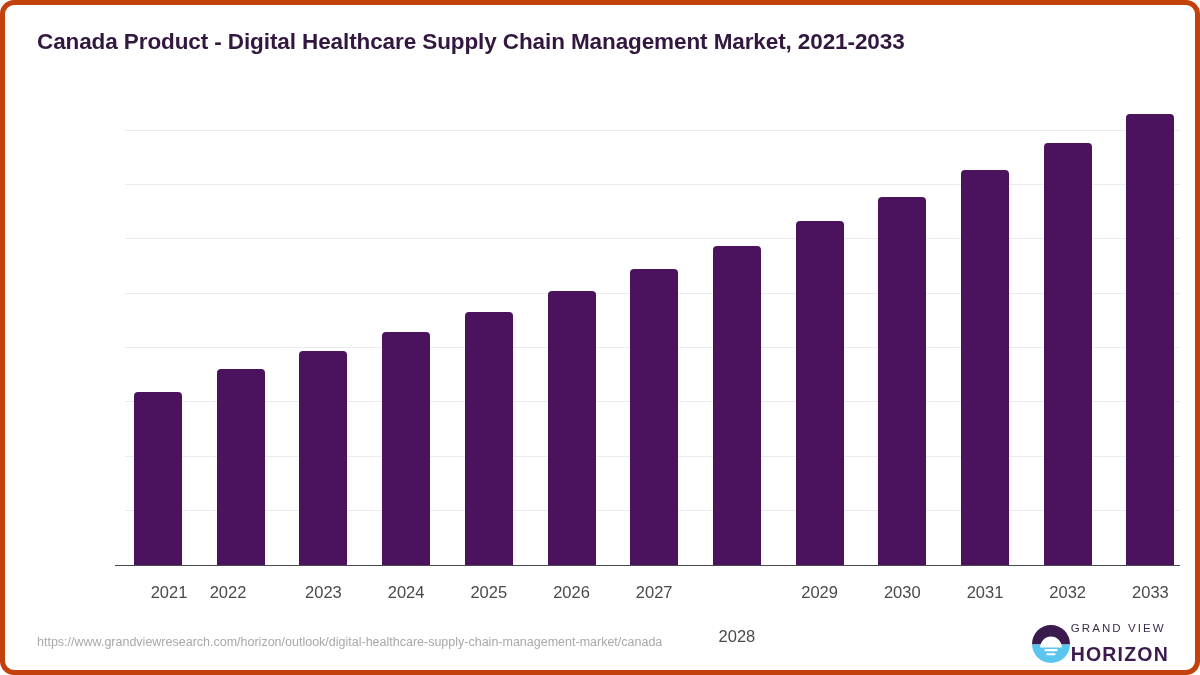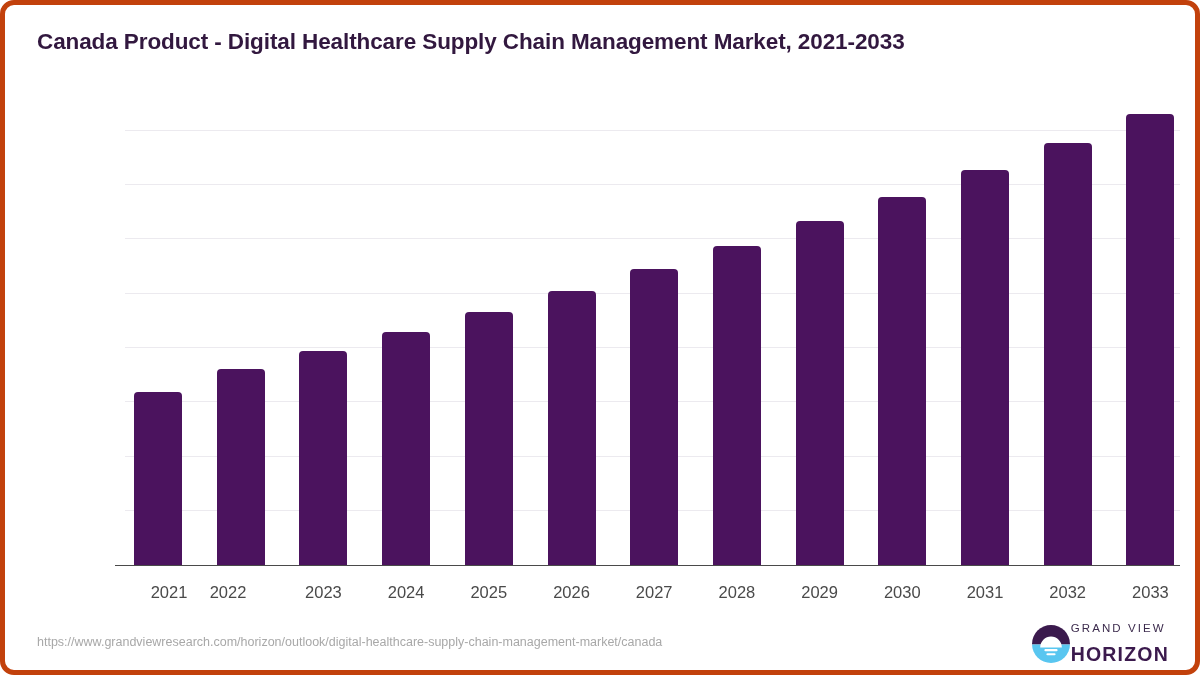--- a/index.html
+++ b/index.html
@@ -154,21 +154,21 @@
         <div class="xtick-label" style="left: 168.4px;">2023</div>
         <div class="bar" title="2024: 214" style="left: 267.1px; height: 232.618px; bottom: 10.5px; background: rgb(75, 19, 94);"></div>
         <div class="xtick-label" style="left: 251.1px;">2024</div>
         <div class="bar" title="2025: 232" style="left: 349.8px; height: 252.184px; bottom: 10.5px; background: rgb(75, 19, 94);"></div>
         <div class="xtick-label" style="left: 333.8px;">2025</div>
         <div class="bar" title="2026: 252" style="left: 432.5px; height: 273.924px; bottom: 10.5px; background: rgb(75, 19, 94);"></div>
         <div class="xtick-label" style="left: 416.5px;">2026</div>
         <div class="bar" title="2027: 272" style="left: 515.2px; height: 295.664px; bottom: 10.5px; background: rgb(75, 19, 94);"></div>
         <div class="xtick-label" style="left: 499.2px;">2027</div>
         <div class="bar" title="2028: 293" style="left: 597.9px; height: 318.491px; bottom: 10.5px; background: rgb(75, 19, 94);"></div>
-        <div class="xtick-label" style="left: 581.9px;">2028</div>
+        <div class="xtick-label" style="left: 581.9px; margin-top: 44px;">2028</div>
         <div class="bar" title="2029: 316" style="left: 680.6px; height: 343.492px; bottom: 10.5px; background: rgb(75, 19, 94);"></div>
         <div class="xtick-label" style="left: 664.6px;">2029</div>
         <div class="bar" title="2030: 338" style="left: 763.3px; height: 367.406px; bottom: 10.5px; background: rgb(75, 19, 94);"></div>
         <div class="xtick-label" style="left: 747.3px;">2030</div>
         <div class="bar" title="2031: 363" style="left: 846px; height: 394.581px; bottom: 10.5px; background: rgb(75, 19, 94);"></div>
         <div class="xtick-label" style="left: 830px;">2031</div>
         <div class="bar" title="2032: 388" style="left: 928.7px; height: 421.756px; bottom: 10.5px; background: rgb(75, 19, 94);"></div>
         <div class="xtick-label" style="left: 912.7px;">2032</div>
         <div class="bar" title="2033: 414" style="left: 1011.4px; height: 450.018px; bottom: 10.5px; background: rgb(75, 19, 94);"></div>
         <div class="xtick-label" style="left: 995.4px;">2033</div>

